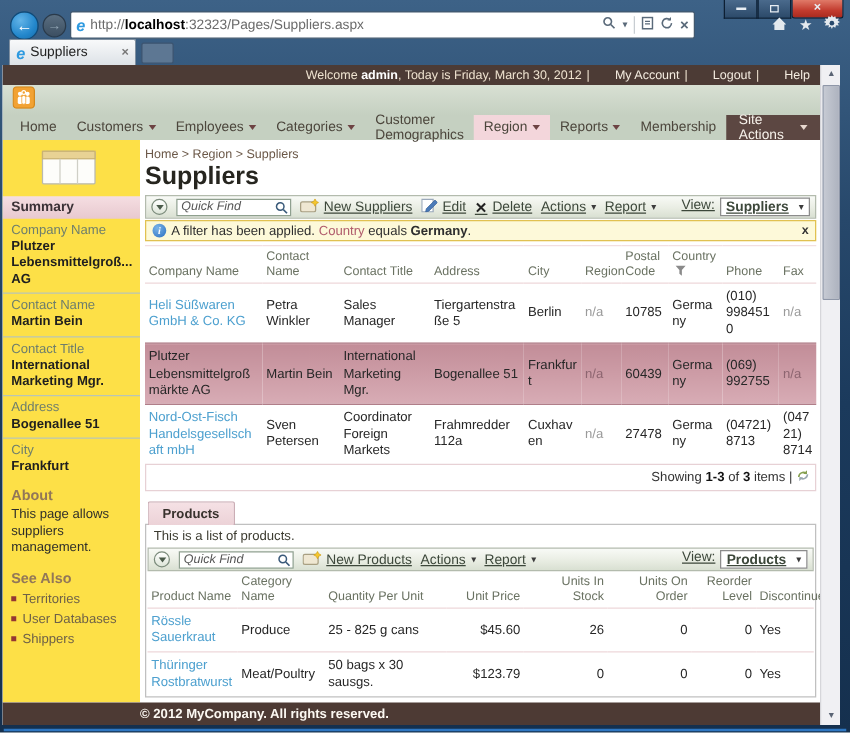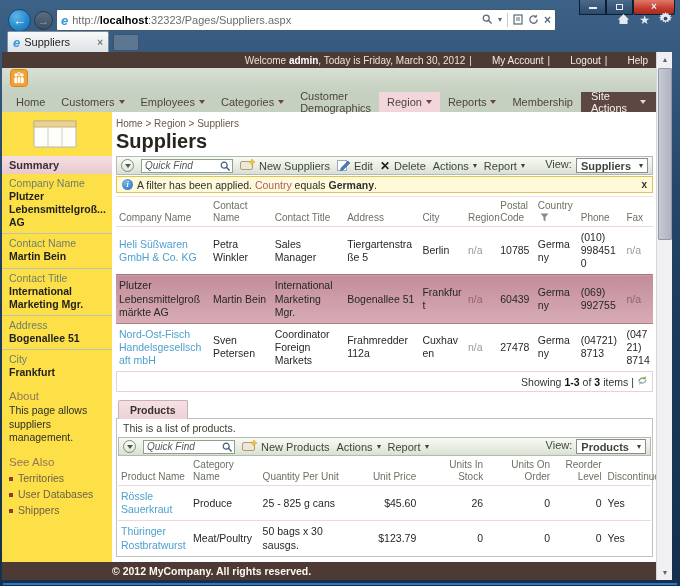--- a/index.html
+++ b/index.html
@@ -55,31 +55,31 @@
   .site-actions .tri{border-top-color:#e7d8cf;}
 
   
   .content{flex:1;display:flex;overflow:hidden;}
   .sidebar{width:110px;background:#fde047;flex:none;font-size:10.5px;}
   .sb-icon-wrap{padding:6px 0 4px 30px;}
   .summary-hd{background:linear-gradient(#f5dee2,#e8c9cf);font-weight:bold;font-size:11px;color:#3a3136;padding:3px 7px;}
   .fld-label{color:#6e7e6c;padding:3px 7px 1px;border-top:1px solid #b9c5b7;}
   .fld-label:first-child{border-top:none;}
   .fld-value{color:#1f1f1f;font-weight:bold;padding:0 7px 4px;font-size:10.5px;line-height:1.25;}
-  .side-hd{color:#927758;font-weight:normal;font-size:11.5px;padding:7px 7px 2px;}
+  .side-hd{color:#927758;font-weight:bold;font-size:11.5px;padding:7px 7px 2px;}
   .side-text{color:#2e2e2a;padding:0 7px 4px;line-height:1.3;}
   .sa-item{display:flex;gap:5px;align-items:baseline;padding:2px 7px;color:#6e6148;}
   .sa-bullet{width:4px;height:4px;background:#943733;flex:none;position:relative;top:-1px;}
 
   .main{flex:1;padding:5px 3px 0 4px;display:flex;flex-direction:column;overflow:hidden;}
   .breadcrumb{font-size:10px;color:#6b5848;margin:1px 0 2px;}
   .page-title{font-size:20px;font-weight:bold;color:#26251f;margin:0 0 4px;line-height:21px;}
   .page-sub{font-size:11px;color:#3c3b30;margin-bottom:3px;}
 
-  .toolbar{height:19px;border:1px solid #b3bbad;background:linear-gradient(#f8faf6,#e9ede3 55%,#d9e0d2);display:flex;align-items:center;padding:0 4px;gap:7px;font-size:11px;color:#3c473a;flex:none;}
+  .toolbar{height:19px;border:1px solid #b3bbad;background:linear-gradient(#f8faf6,#e9ede3 55%,#d9e0d2);display:flex;align-items:center;padding:0 4px;gap:7px;font-size:11px;color:#3c473a;flex:none;text-decoration:underline;}
   .chev-btn{width:13px;height:13px;border-radius:50%;border:1px solid #7c8c7c;background:linear-gradient(#fff,#dde5d8);display:flex;align-items:center;justify-content:center;flex:none;}
   .chev-btn .tri{border-top-color:#4a5a4a;border-left-width:3px;border-right-width:3px;}
   .qf-wrap{position:relative;flex:none;}
   .qf-input{width:92px;height:14px;border:1px solid #8fa08f;font-style:italic;font-size:10px;color:#555;padding:0 15px 0 3px;font-family:"Liberation Sans",sans-serif;}
   .qf-input::placeholder{color:#555;font-style:italic;}
   .qf-glass{position:absolute;right:2px;top:2px;}
   .tb-btn{display:flex;align-items:center;gap:4px;white-space:nowrap;}
   .tb-x{font-weight:bold;font-size:12px;color:#222;line-height:10px;}
   .tri-dk{border-top-color:#3c3c3c;border-left-width:2.5px;border-right-width:2.5px;}
   .view-group{margin-left:auto;display:flex;gap:4px;}

